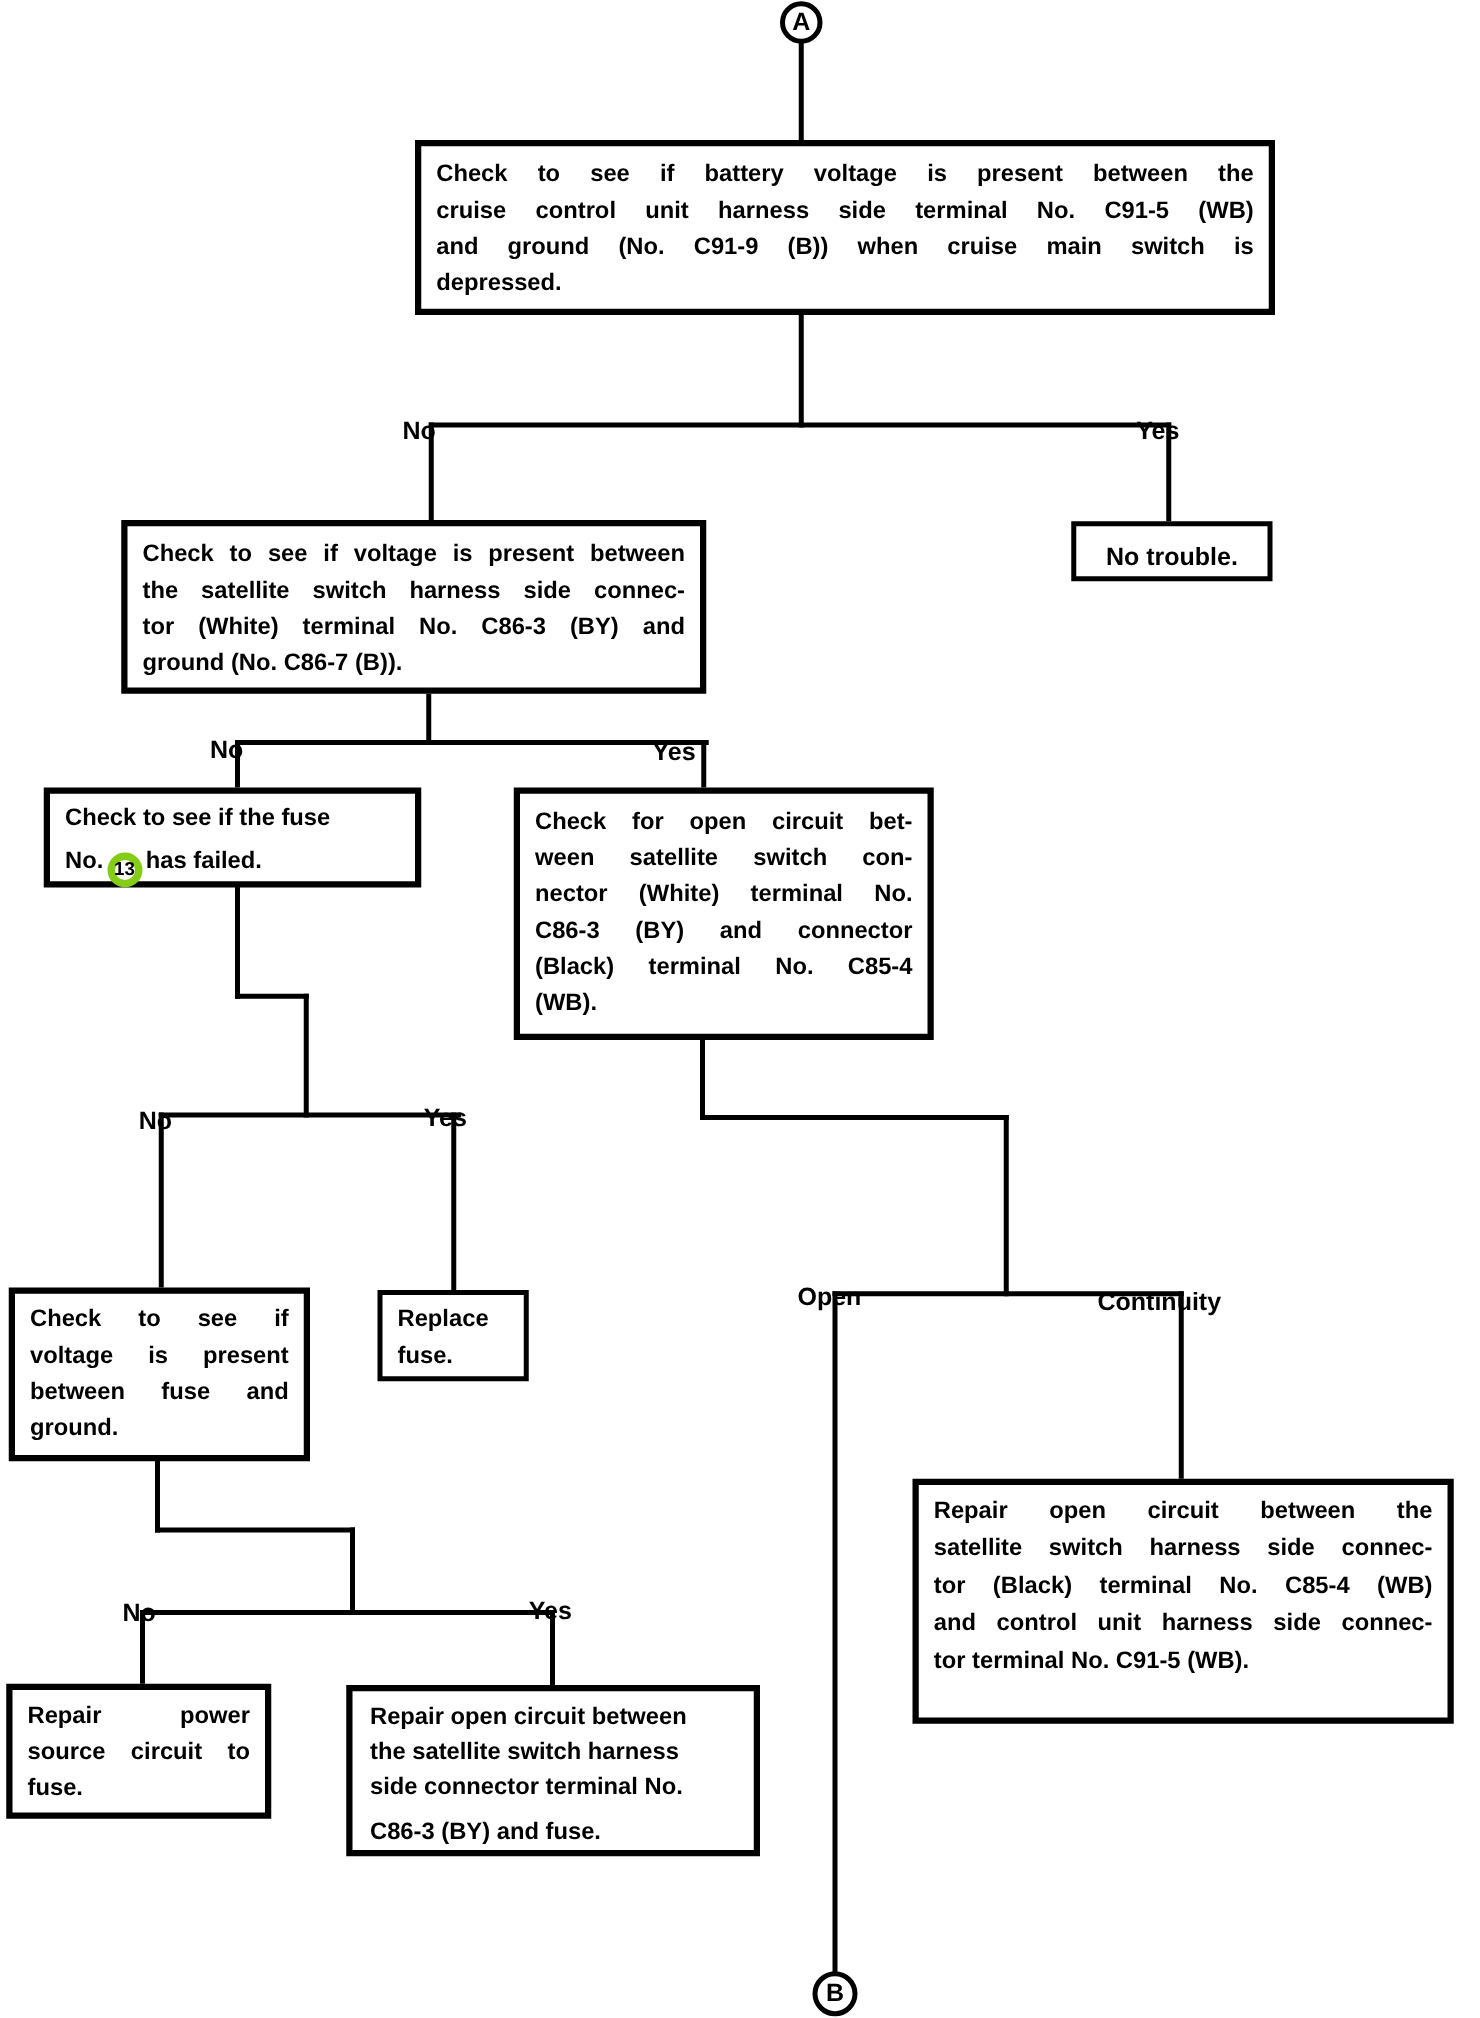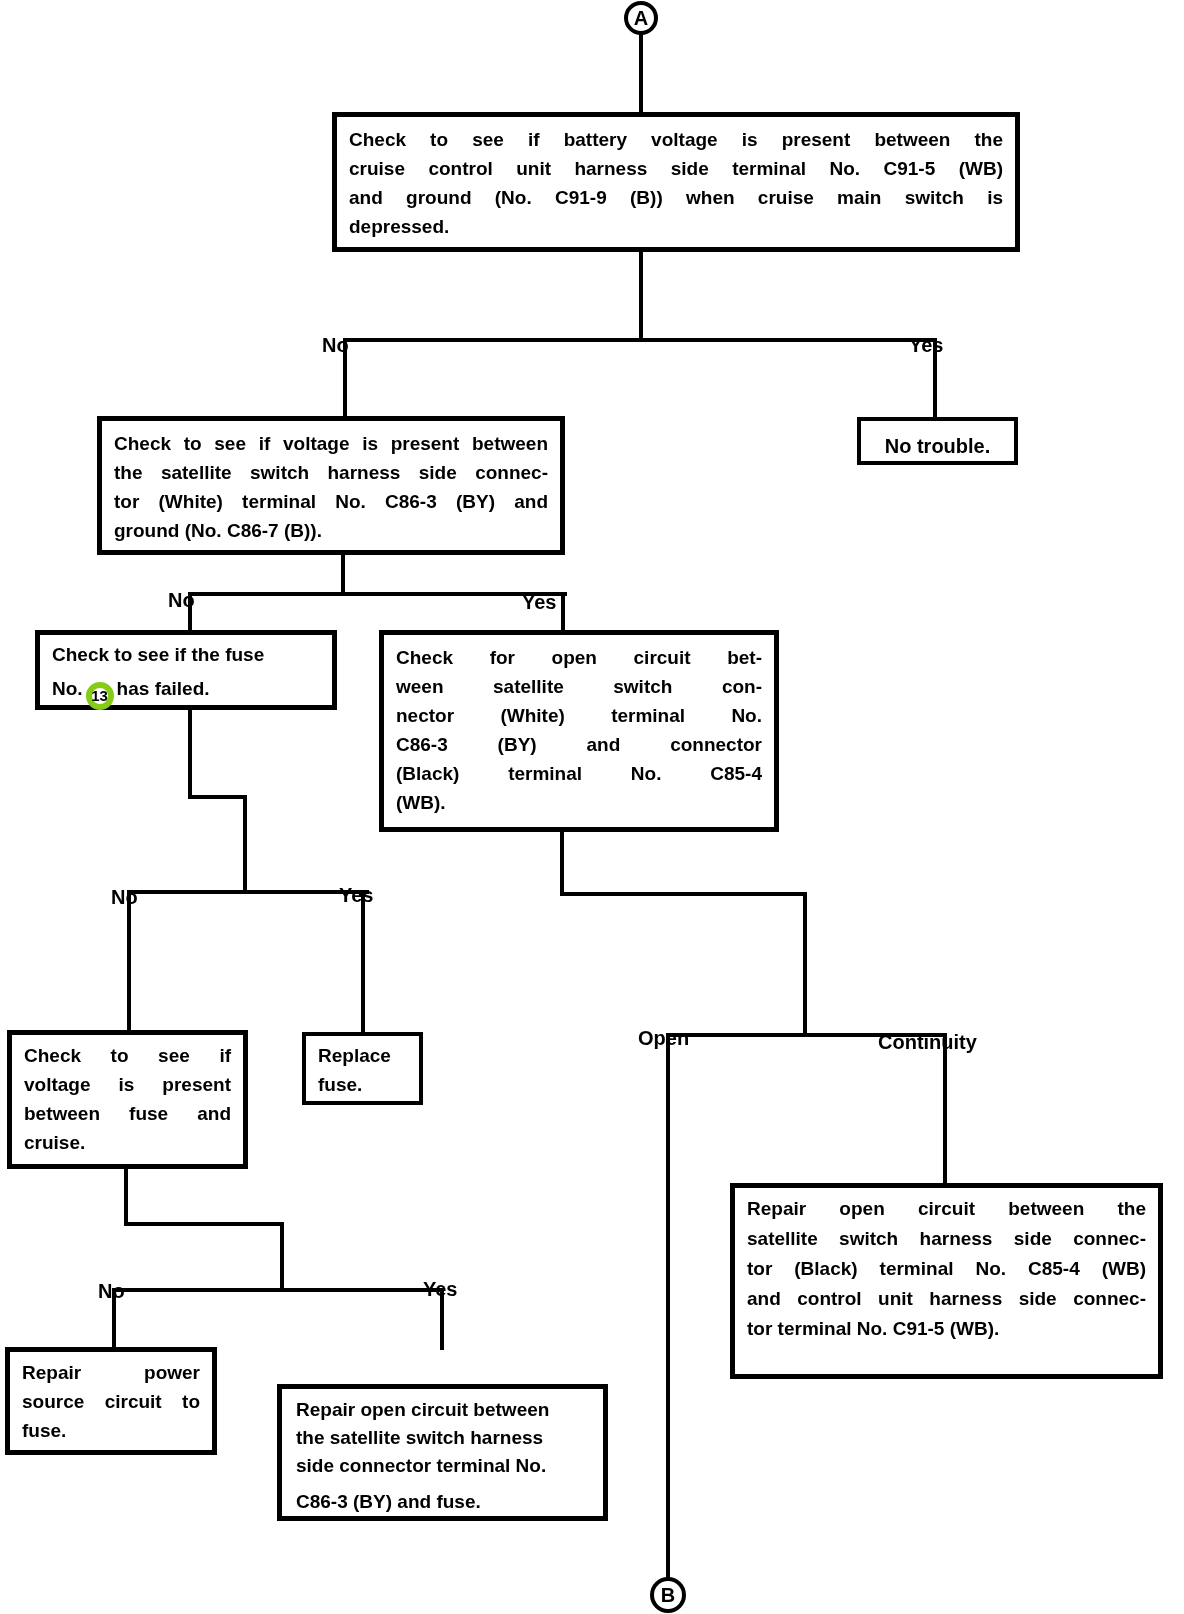--- a/index.html
+++ b/index.html
@@ -102,21 +102,21 @@
   <div class="blabel" style="left:168px; top:561px;">No</div>
   <div class="blabel" style="left:522px; top:563px;">Yes</div>
   <div class="vline" style="left:188px; top:592px; height:41px;"></div>
   <div class="vline" style="left:561px; top:592px; height:41px;"></div>
 
   <div class="box" style="left:35px; top:630px; width:302px; height:80px; padding-top:5px;">
     <div class="line-row" style="line-height:30px;">Check to see if the fuse</div>
     <div class="line-row" style="line-height:36px;"><span>No.</span><span class="circled">13</span><span>has failed.</span></div>
   </div>
 
-  <div class="box" style="left:379px; top:630px; width:400px; height:202px;">
+  <div class="box" style="left:411px; top:630px; width:336px; height:202px;">
     <div class="line-row jline">Check for open circuit bet-</div>
     <div class="line-row jline">ween satellite switch con-</div>
     <div class="line-row jline">nector (White) terminal No.</div>
     <div class="line-row jline">C86-3 (BY) and connector</div>
     <div class="line-row jline">(Black) terminal No. C85-4</div>
     <div class="line-row">(WB).</div>
   </div>
 
   <div class="vline" style="left:188px; top:708px; height:91px;"></div>
   <div class="hline" style="left:188px; top:795px; width:59px;"></div>
@@ -124,21 +124,21 @@
   <div class="hline" style="left:127px; top:890px; width:242px;"></div>
   <div class="blabel" style="left:111px; top:858px;">No</div>
   <div class="blabel" style="left:339px; top:856px;">Yes</div>
   <div class="vline" style="left:127px; top:890px; height:143px;"></div>
   <div class="vline" style="left:361px; top:890px; height:146px;"></div>
 
   <div class="box" style="left:7px; top:1030px; width:241px; height:139px; padding-top:6px;">
     <div class="line-row jline">Check to see if</div>
     <div class="line-row jline">voltage is present</div>
     <div class="line-row jline">between fuse and</div>
-    <div class="line-row">cruise.</div>
+    <div class="line-row">ground.</div>
   </div>
 
   <div class="box" style="left:302px; top:1032px; width:121px; height:73px; border-width:4px; padding:5px 12px;">
     <div class="line-row">Replace</div>
     <div class="line-row">fuse.</div>
   </div>
 
   <div class="vline" style="left:560px; top:830px; height:66px;"></div>
   <div class="hline" style="left:560px; top:892px; width:247px;"></div>
   <div class="vline" style="left:803px; top:892px; height:145px;"></div>
@@ -164,21 +164,21 @@
   <div class="blabel" style="left:423px; top:1250px;">Yes</div>
   <div class="vline" style="left:112px; top:1288px; height:61px;"></div>
   <div class="vline" style="left:440px; top:1288px; height:62px;"></div>
 
   <div class="box" style="left:5px; top:1347px; width:212px; height:108px; padding:6px 12px;">
     <div class="line-row jline">Repair power</div>
     <div class="line-row jline">source circuit to</div>
     <div class="line-row">fuse.</div>
   </div>
 
-  <div class="box" style="left:277px; top:1348px; width:331px; height:137px; padding:7px 14px; line-height:28px;margin-top:36px;">
+  <div class="box" style="left:277px; top:1348px; width:331px; height:137px; padding:7px 14px; line-height:28px;">
     <div class="line-row">Repair open circuit between</div>
     <div class="line-row">the satellite switch harness</div>
     <div class="line-row">side connector terminal No.</div>
     <div class="line-row" style="margin-top:8px;">C86-3 (BY) and fuse.</div>
   </div>
 
   <div class="connector" style="left:650px; top:1577px; width:36px; height:36px;">B</div>
 
 </div>
 

